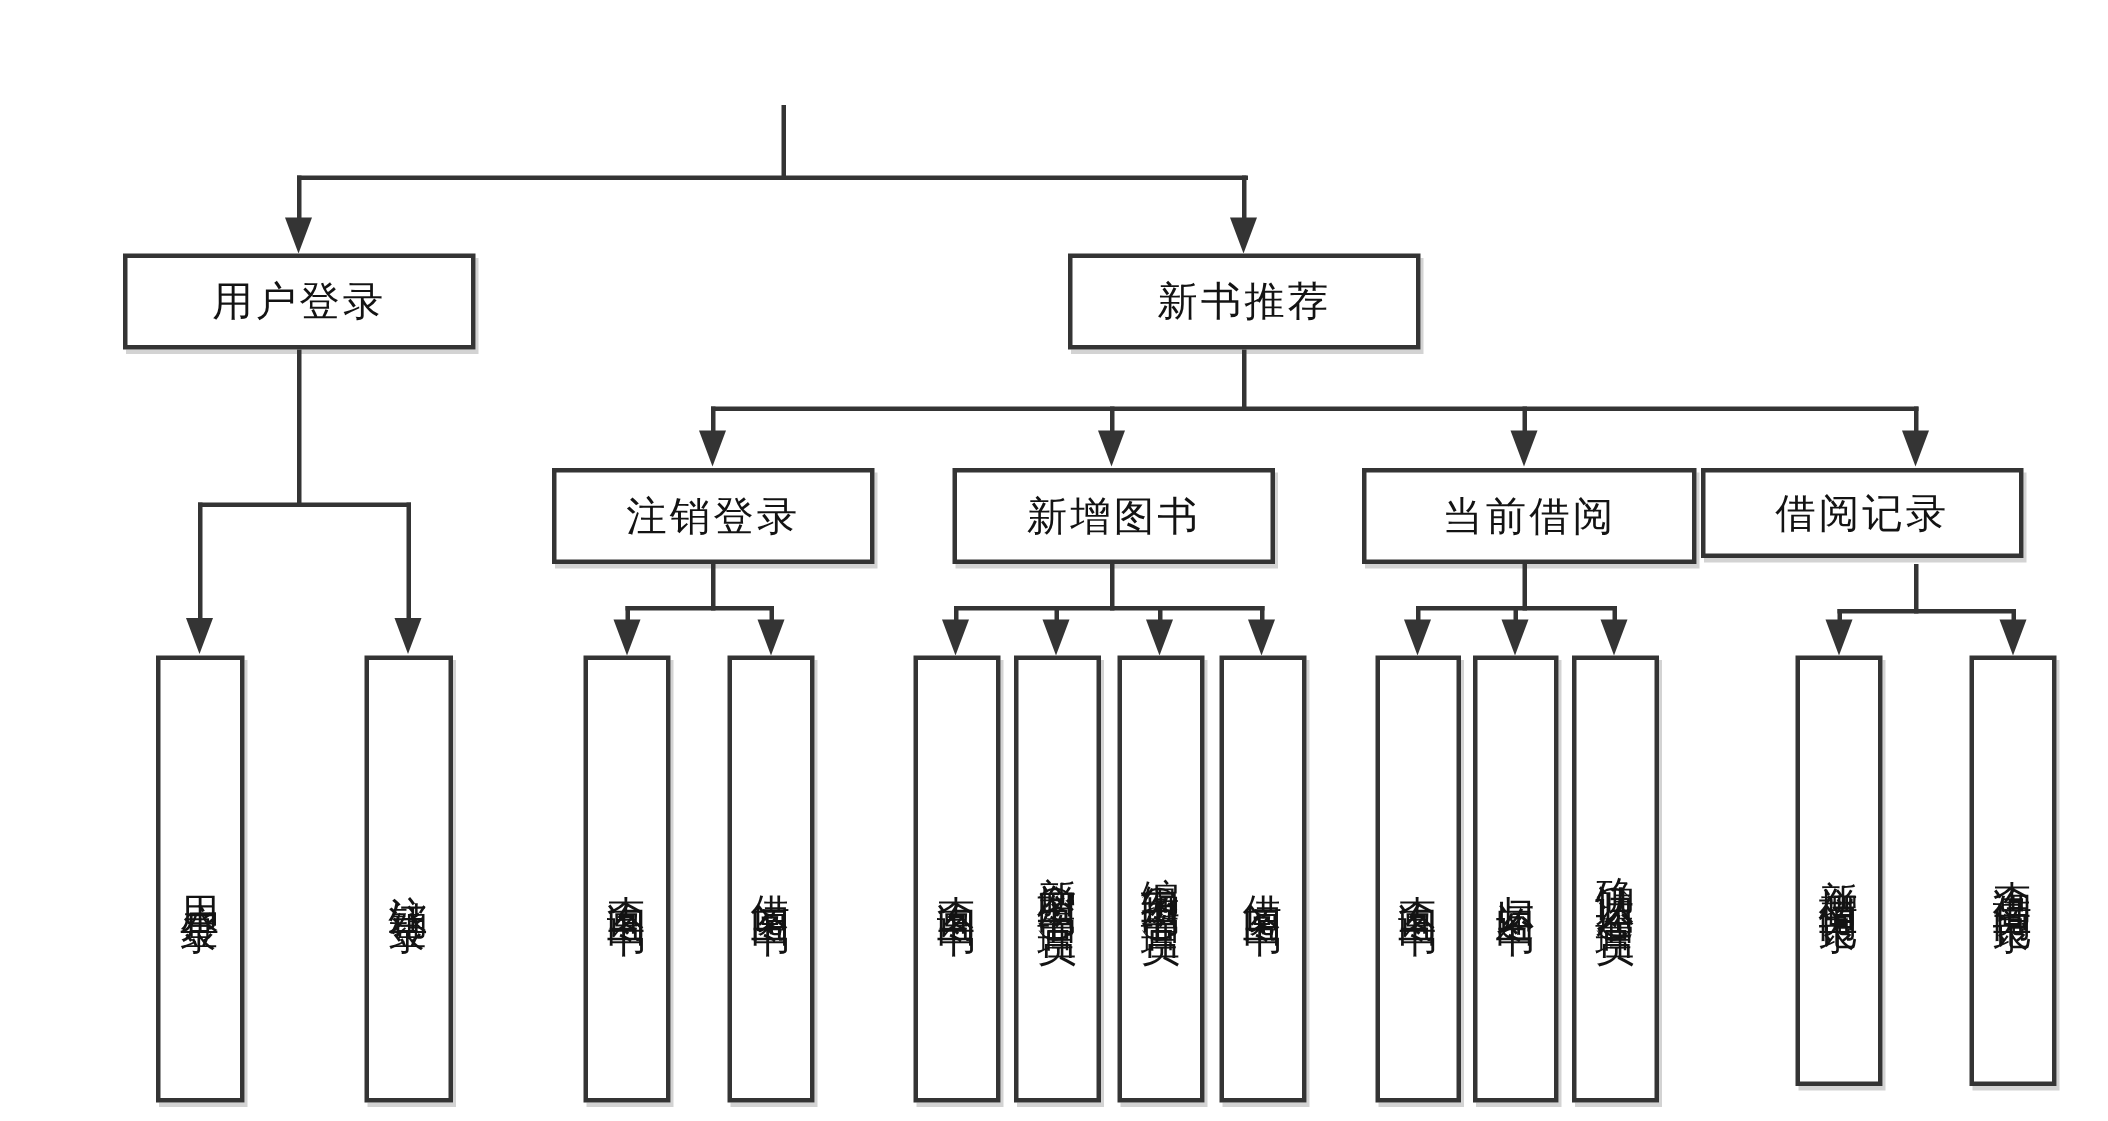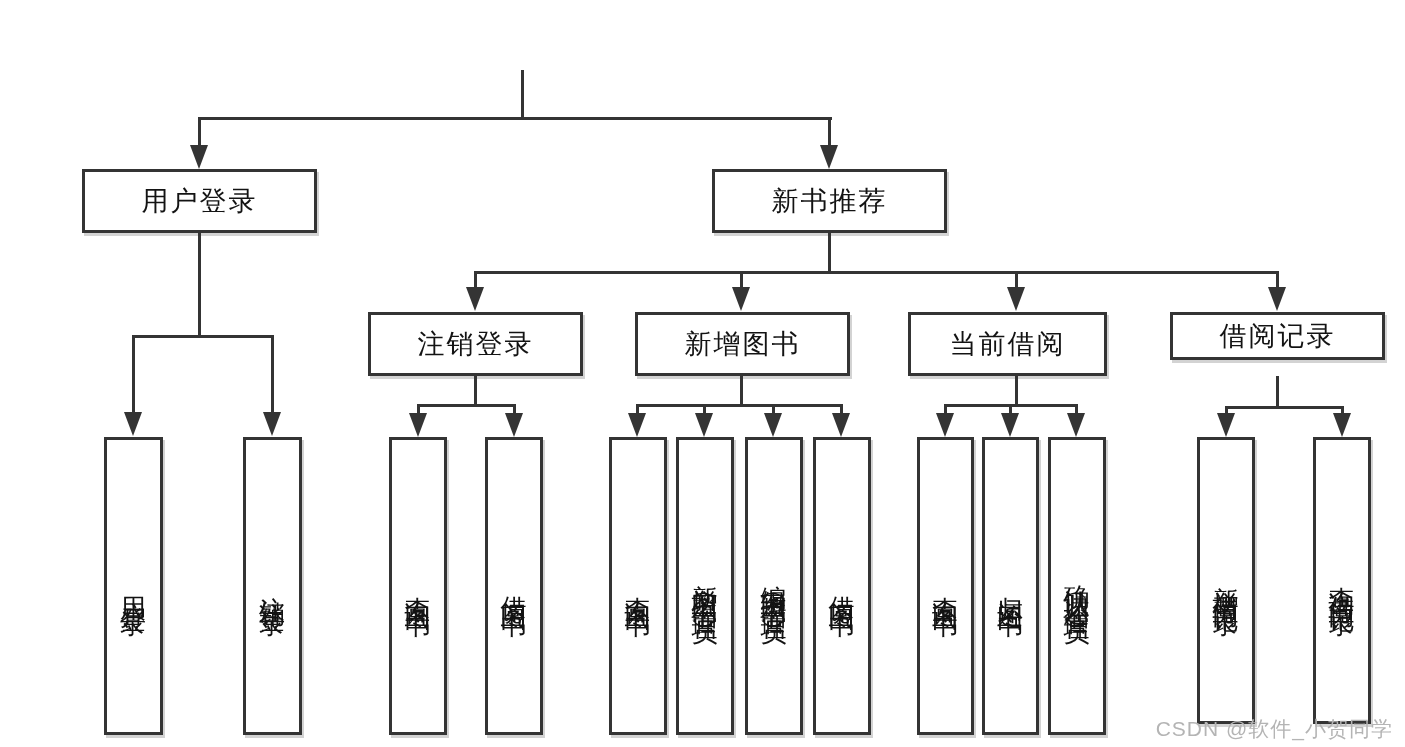--- a/index.html
+++ b/index.html
@@ -92,24 +92,24 @@
   <div class="arr" style="left:1007px; top:287px;"></div>
   <div class="vline" style="left:1276px; top:271px; height:20px;"></div>
   <div class="arr" style="left:1268px; top:287px;"></div>
 
   <div class="box" style="left:368px; top:312px; width:215px; height:64px;">
     <span class="hlabel">注销登录</span>
   </div>
   <div class="box" style="left:635px; top:312px; width:215px; height:64px;">
     <span class="hlabel">新增图书</span>
   </div>
-  <div class="box" style="left:908px; top:312px; width:199px; height:64px;">
+  <div class="box" style="left:908px; top:312px; width:223px; height:64px;">
     <span class="hlabel">当前借阅</span>
   </div>
-  <div class="box" style="left:1170px; top:312px; width:215px; height:48px;justify-content:center;">
+  <div class="box" style="left:1134px; top:312px; width:215px; height:60px;justify-content:center;">
     <span class="hlabel">借阅记录</span>
   </div>
 
   <div class="vline" style="left:474px; top:376px; height:31px;"></div>
   <div class="hline" style="left:417px; top:404px; width:99px;"></div>
   <div class="vline" style="left:417px; top:404px; height:12px;"></div>
   <div class="arr" style="left:409px; top:413px;"></div>
   <div class="vline" style="left:513px; top:404px; height:12px;"></div>
   <div class="arr" style="left:505px; top:413px;"></div>
 
@@ -177,15 +177,14 @@
     <span class="vlabel">确认归还（管理员）</span>
   </div>
 
   <div class="box" style="left:1197px; top:437px; width:58px; height:287px;">
     <span class="vlabel">新增借阅记录</span>
   </div>
   <div class="box" style="left:1313px; top:437px; width:58px; height:287px;">
     <span class="vlabel">查询借阅记录</span>
   </div>
 
-  <div class="watermark">CSDN @软件_小贺同学</div>
 
 </div>
 
 </body></html>

